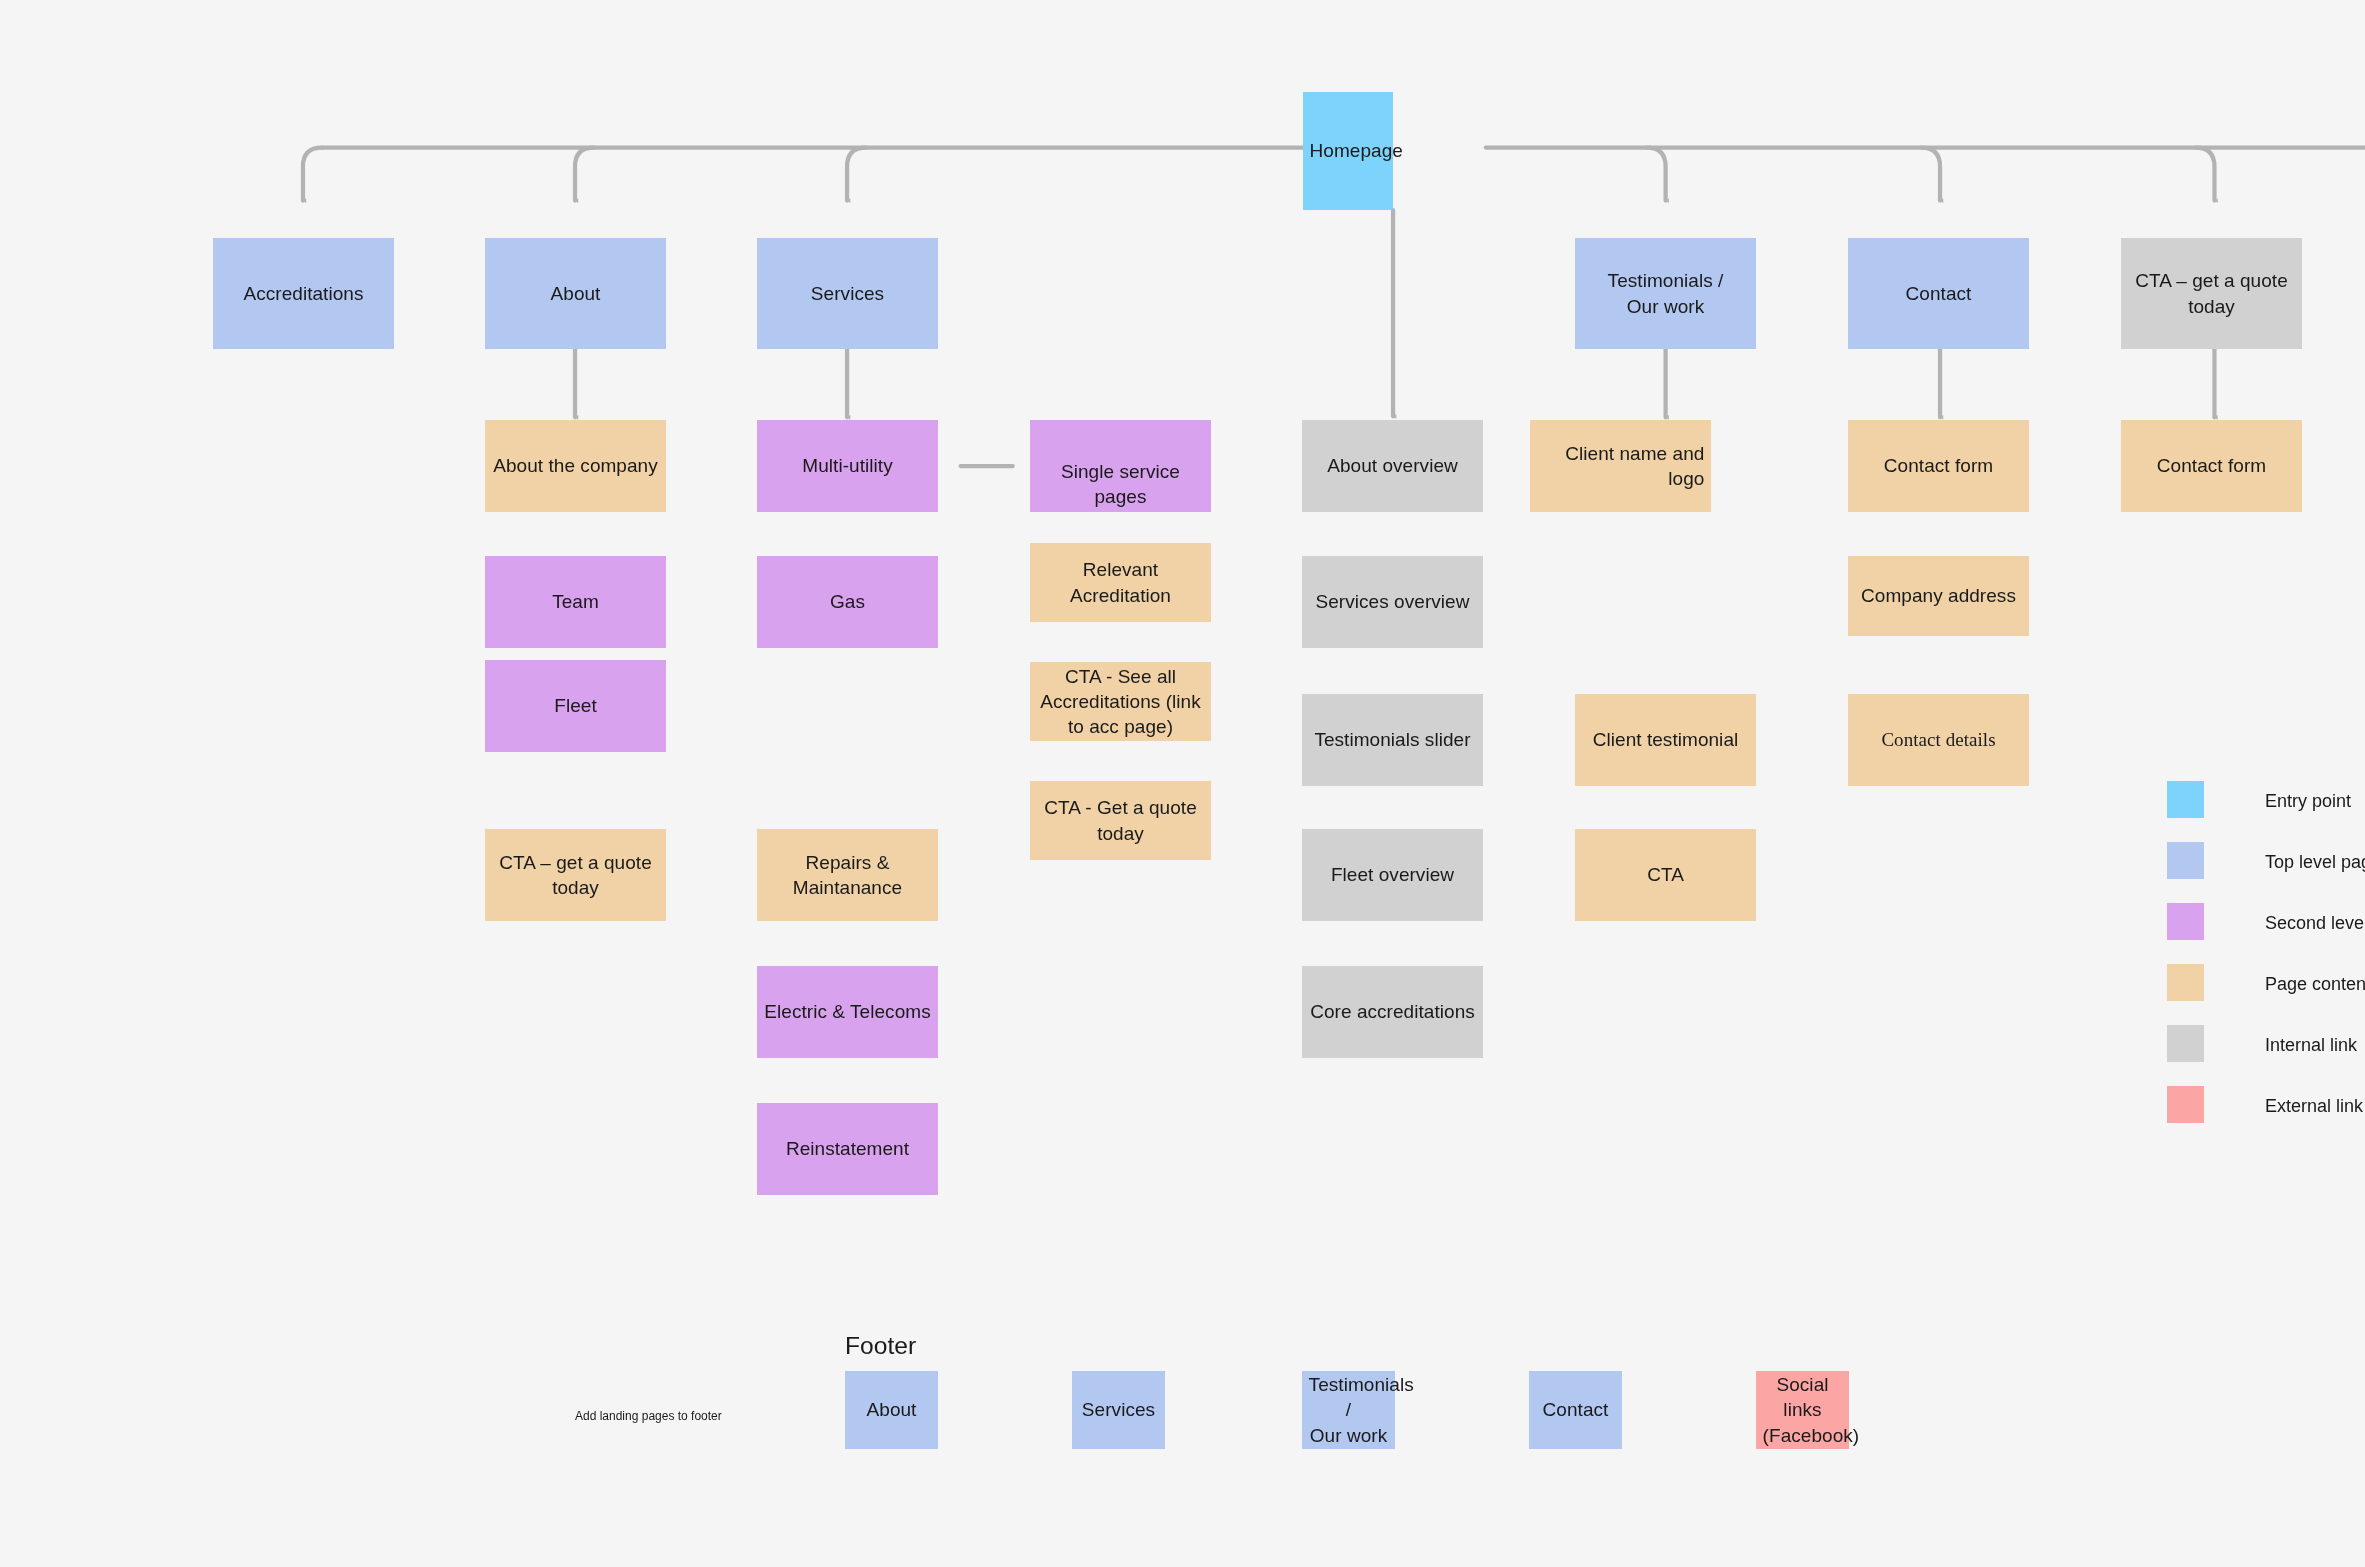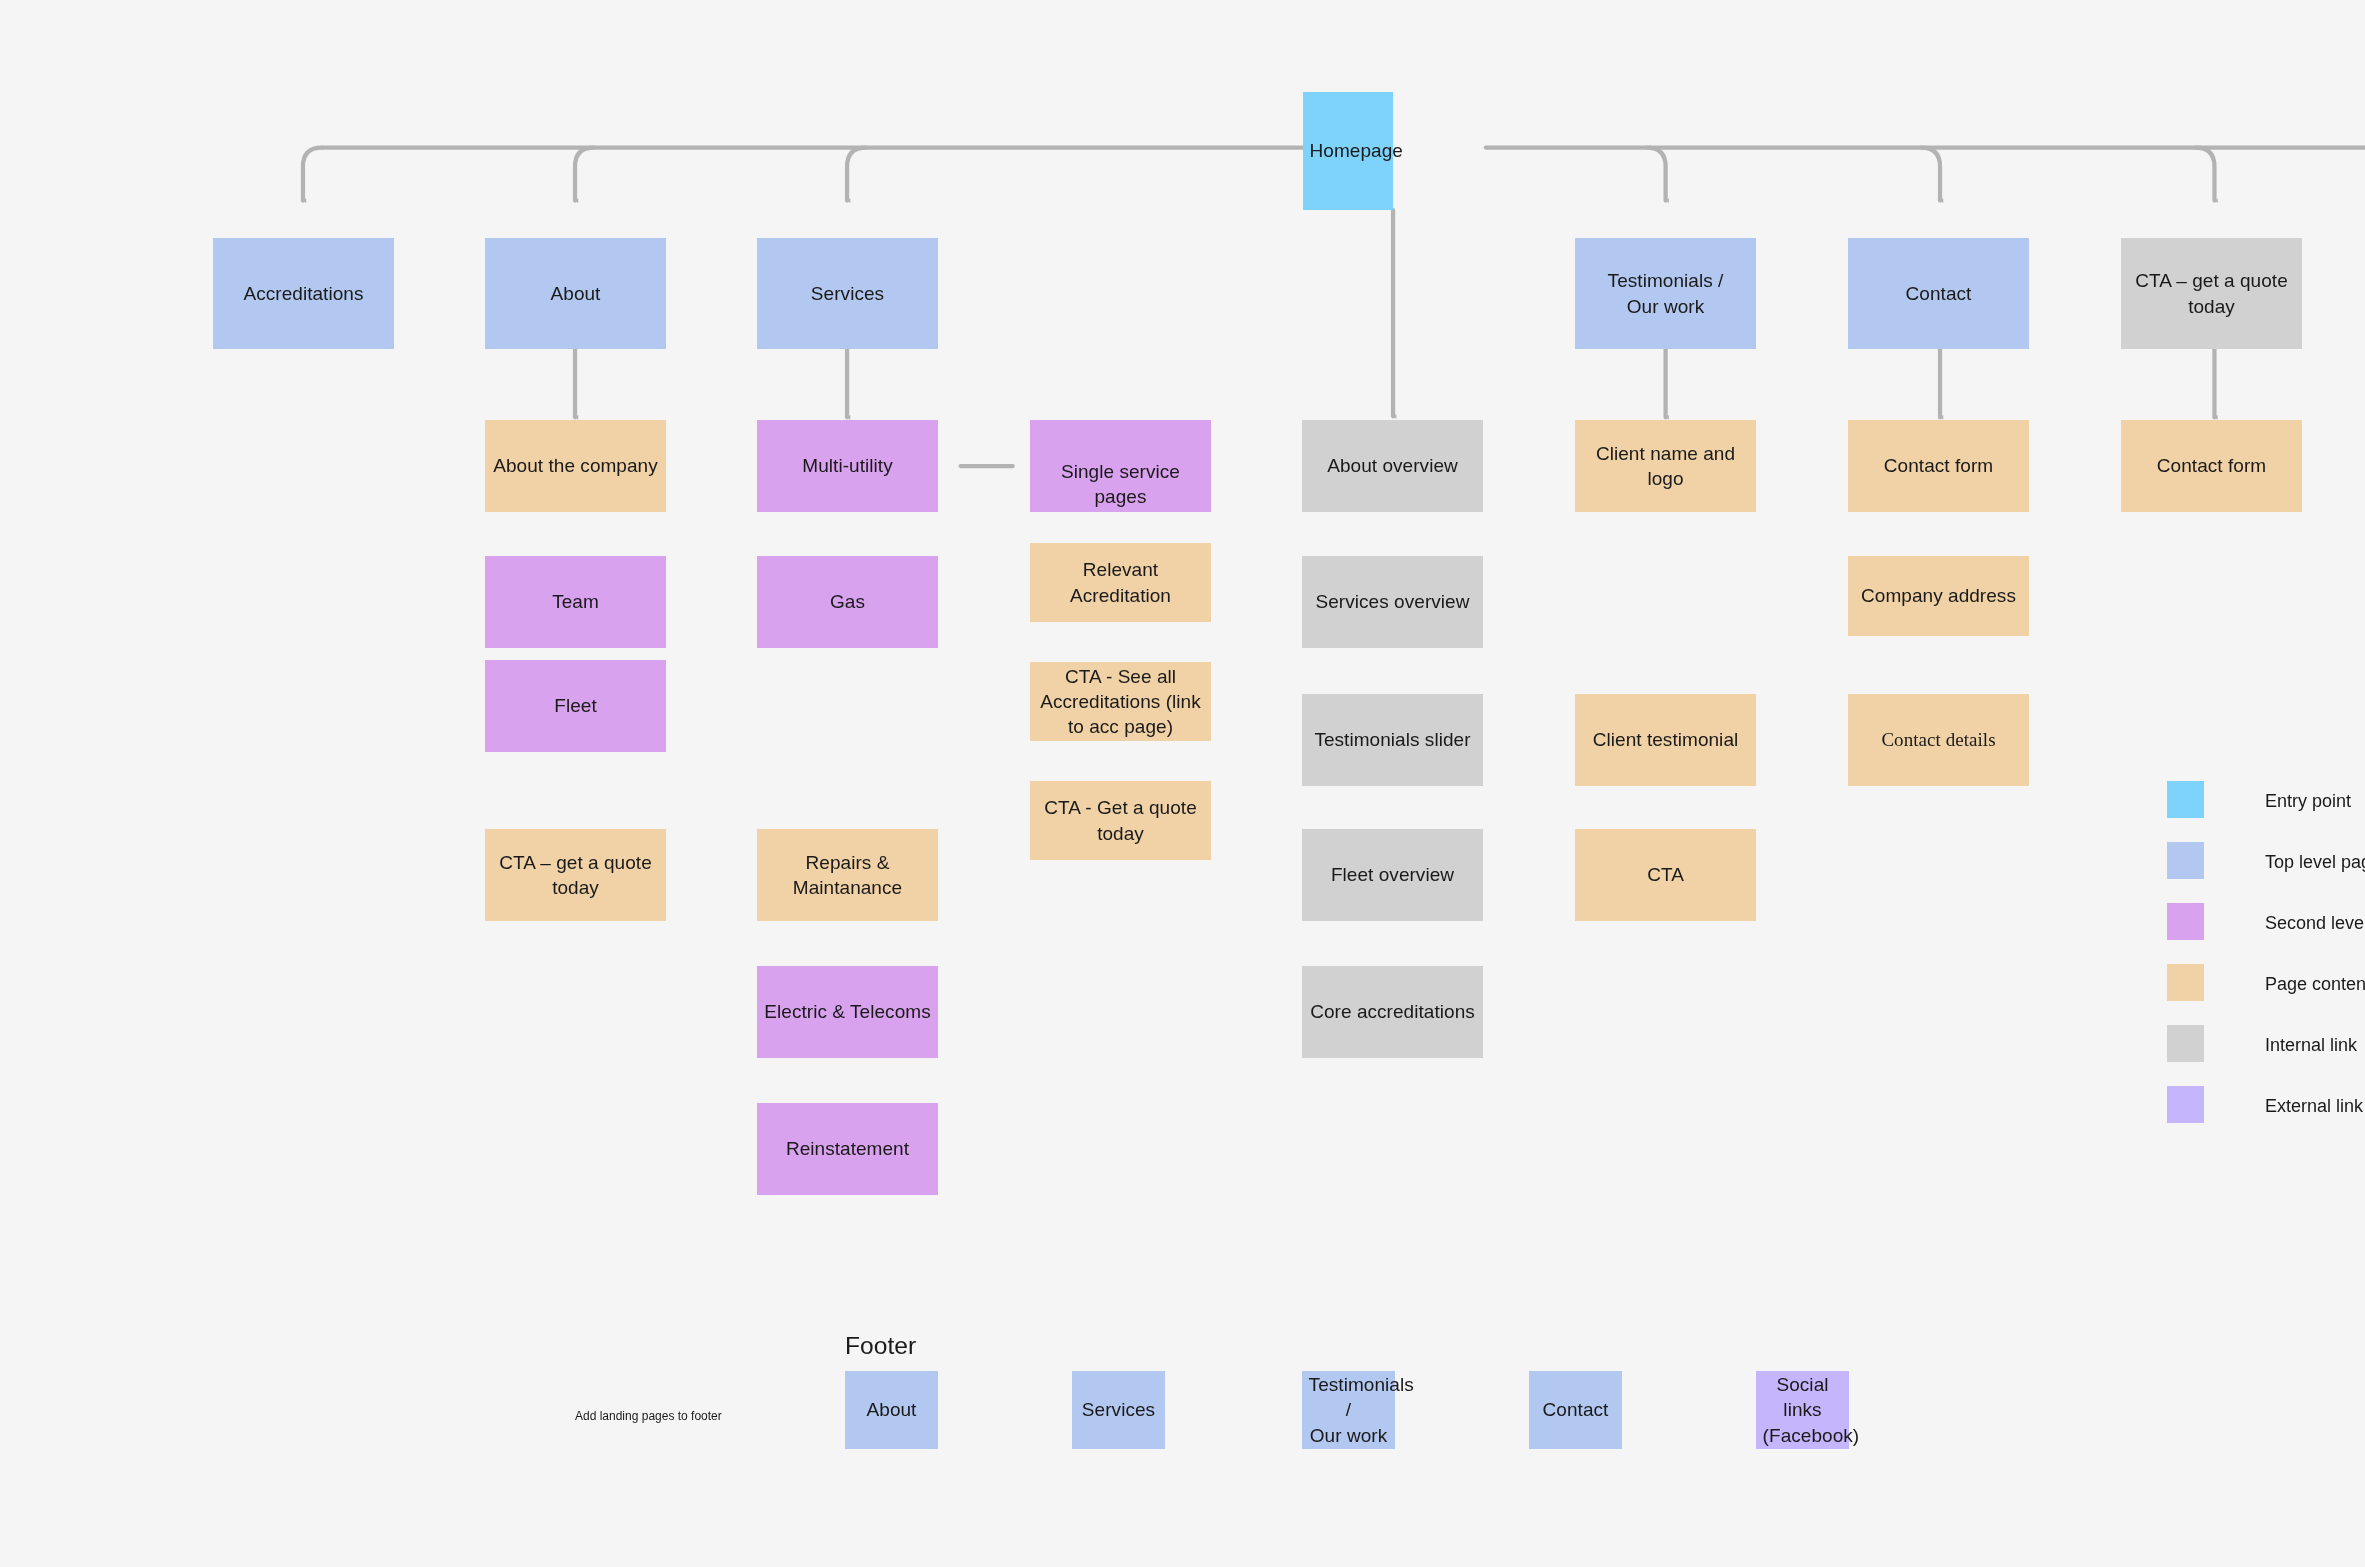--- a/index.html
+++ b/index.html
@@ -37,21 +37,21 @@
     line-height: 1.32;
     padding: 2.8px 6.6px;
     letter-spacing: 0.05px;
   }
   .node .lbl { display: block; width: 100%; }
   .t-entry    { background: #7dd3fc; }
   .t-top      { background: #b3c8f0; }
   .t-second   { background: #d9a2ee; }
   .t-content  { background: #f0d2a6; }
   .t-internal { background: #d1d1d1; }
-  .t-external { background: #c4b5fd; }
+  .t-external { background: #fca5a5; }
 
   
   #legend { position: absolute; left: 2167px; top: 781px; }
   .legend-row {
     position: relative;
     height: 61px;
   }
   .legend-swatch {
     position: absolute;
     left: 0; top: 0;
@@ -204,21 +204,21 @@
   <div class="node t-internal" style="left:1302px; top:694px; width:181px; height:92px;">
     <span class="lbl">Testimonials slider</span>
   </div>
   <div class="node t-internal" style="left:1302px; top:829px; width:181px; height:92px;">
     <span class="lbl">Fleet overview</span>
   </div>
   <div class="node t-internal" style="left:1302px; top:966px; width:181px; height:92px;">
     <span class="lbl">Core accreditations</span>
   </div>
 
-  <div class="node t-content" style="left:1575px; top:420px; width:181px; height:92px;">
+  <div class="node t-content" style="left:1530px; top:420px; width:181px; height:92px;text-align:right;">
     <span class="lbl">Client name and logo</span>
   </div>
   <div class="node t-content" style="left:1575px; top:694px; width:181px; height:92px;">
     <span class="lbl">Client testimonial</span>
   </div>
   <div class="node t-content" style="left:1575px; top:829px; width:181px; height:92px;">
     <span class="lbl">CTA</span>
   </div>
 
   <div class="node t-content" style="left:1848px; top:420px; width:181px; height:92px;">

